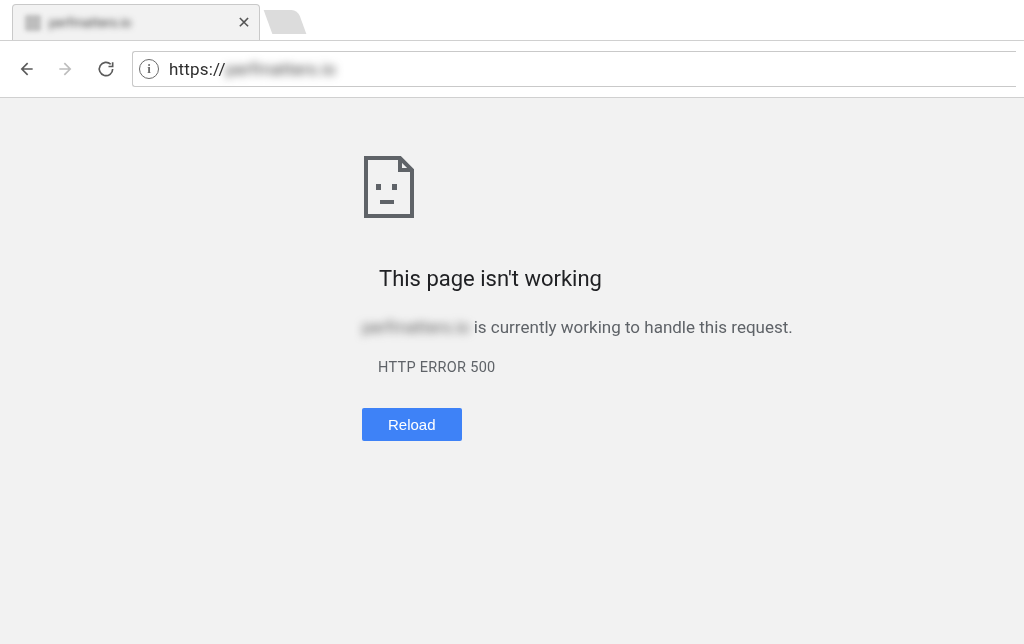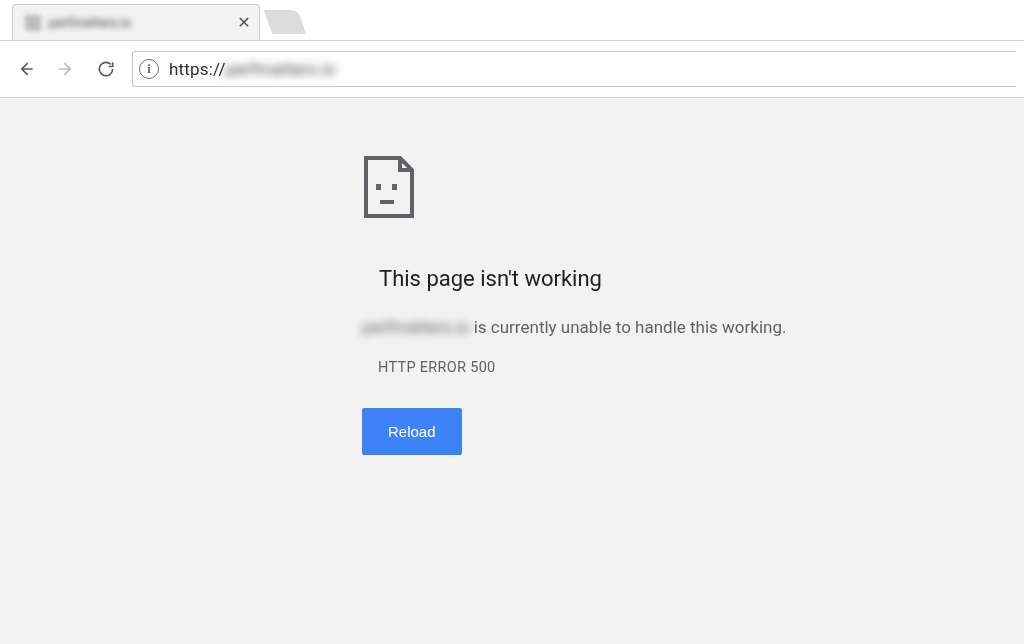--- a/index.html
+++ b/index.html
@@ -176,21 +176,21 @@
     font-size: 14.5px;
     color: #5f6368;
     letter-spacing: .3px;
   }
   .reload-btn {
     display: inline-block;
     background: #3e82f7;
     color: #fff;
     font-size: 15px;
     border: none;
-    padding: 15px 26px;
+    padding: 8px 26px;
     border-radius: 2px;
     cursor: pointer;
   }
 </style>
 </head>
 <body>
 
 <div class="tabstrip">
   <div class="tab">
     <span class="favicon"></span>
@@ -237,20 +237,20 @@
         </g>
         <rect x="14" y="30" width="5" height="6" fill="#5f6368"></rect>
         <rect x="30" y="30" width="5" height="6" fill="#5f6368"></rect>
         <rect x="18" y="46" width="14" height="4" fill="#5f6368"></rect>
       </svg>
     </div>
 
     <h1 class="err-title">This page isn't working</h1>
 
     <p class="err-desc">
-      <span class="blur-domain">perfmatters.io</span><span> is currently unable to handle this working.</span>
+      <span class="blur-domain">perfmatters.io</span><span> is currently working to handle this request.</span>
     </p>
 
     <p class="err-code">HTTP ERROR 500</p>
 
     <button class="reload-btn">Reload</button>
   </div>
 </div>
 
 </body></html>

